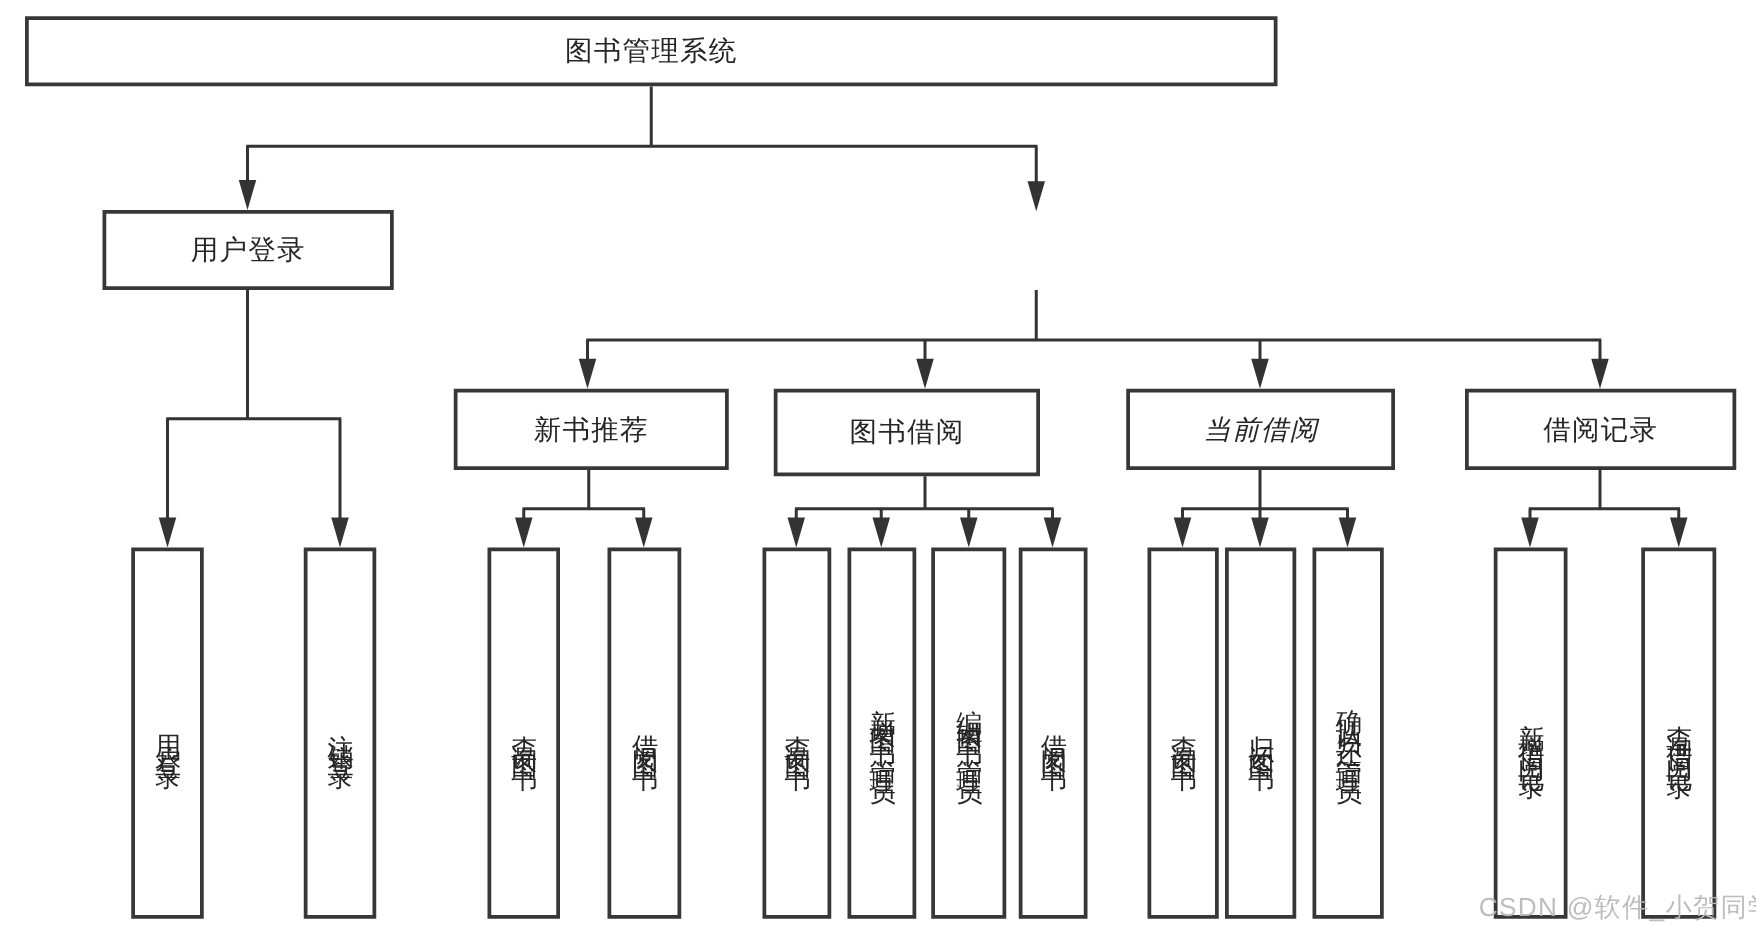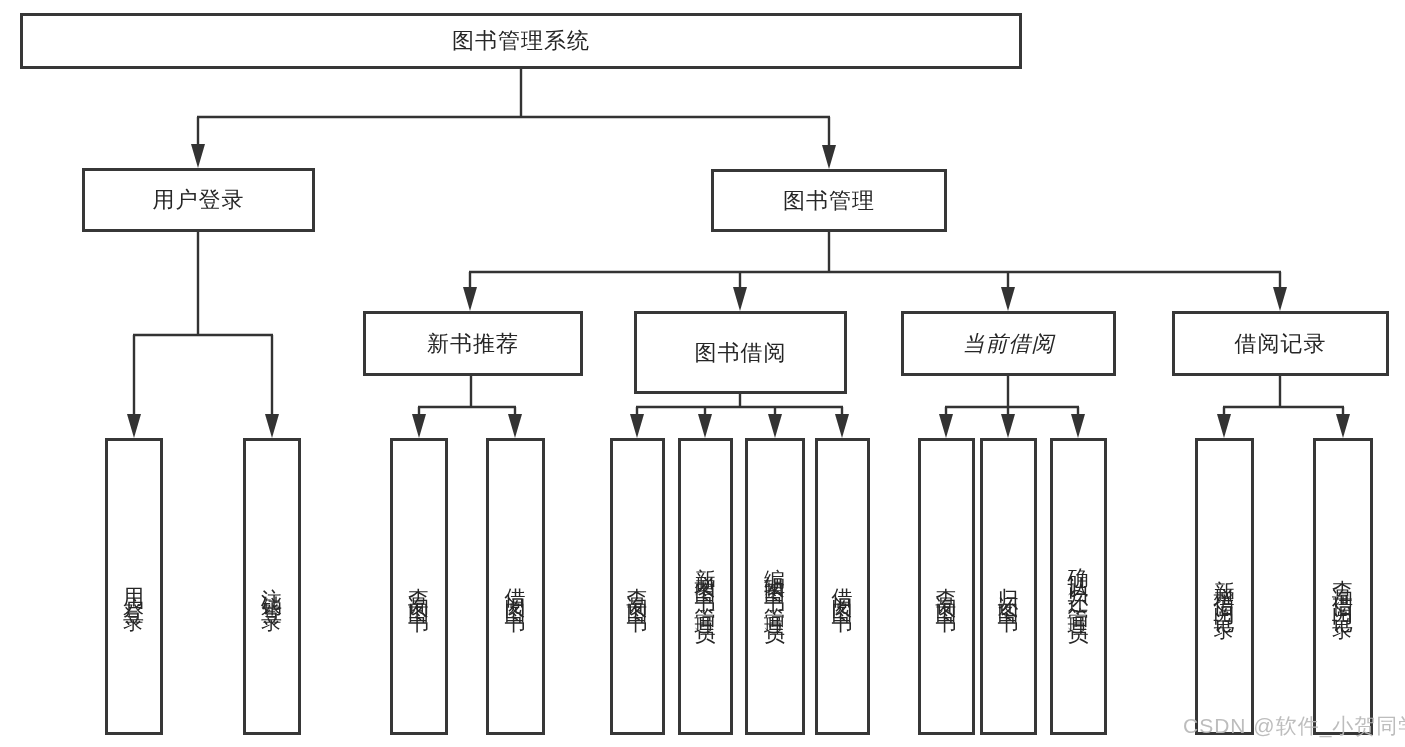--- a/index.html
+++ b/index.html
@@ -40,21 +40,21 @@
     text-orientation:mixed;
     letter-spacing:8px;
     line-height:1;
     max-height:284px;
   }
   
   .n-root           {left:20px;  top:13px;  width:1002px; height:56px;}
   .n-user-login     {left:82px;  top:168px; width:233px;  height:64px;}
   .n-book-mgmt      {left:711px; top:169px; width:236px;  height:63px;}
   .n-new-books      {left:363px; top:311px; width:220px;  height:65px;}
-  .n-book-borrow    {left:634px; top:311px; width:213px;  height:83px;font-family:Liberation Mono, monospace;}
+  .n-book-borrow    {left:619px; top:311px; width:213px;  height:70px;font-family:Liberation Mono, monospace;}
   .n-current-borrow {left:901px; top:311px; width:215px;  height:65px;font-style:italic;}
   .n-borrow-records {left:1172px;top:311px; width:217px;  height:65px;}
 
   .n-leaf{top:438px;height:297px;}
   .n-leaf-login      {left:105px; width:58px;}
   .n-leaf-logout     {left:243px; width:58px;}
   .n-leaf-nb-query   {left:390px; width:58px;}
   .n-leaf-nb-borrow  {left:486px; width:59px;}
   .n-leaf-bb-query   {left:610px; width:55px;}
   .n-leaf-bb-add     {left:678px; width:55px;}
@@ -130,23 +130,20 @@
     <polygon fill="#333333" points="1336,414 1350,414 1343,438"></polygon>
   </svg>
 
   <div class="box hbox n-root">
     <span>图书管理系统</span>
   </div>
 
   <div class="box hbox n-user-login">
     <span>用户登录</span>
   </div>
-  <div class="box hbox n-book-mgmt">
-    <span>图书管理</span>
-  </div>
 
   <div class="box hbox n-new-books">
     <span>新书推荐</span>
   </div>
   <div class="box hbox n-book-borrow">
     <span>图书借阅</span>
   </div>
   <div class="box hbox n-current-borrow">
     <span>当前借阅</span>
   </div>

